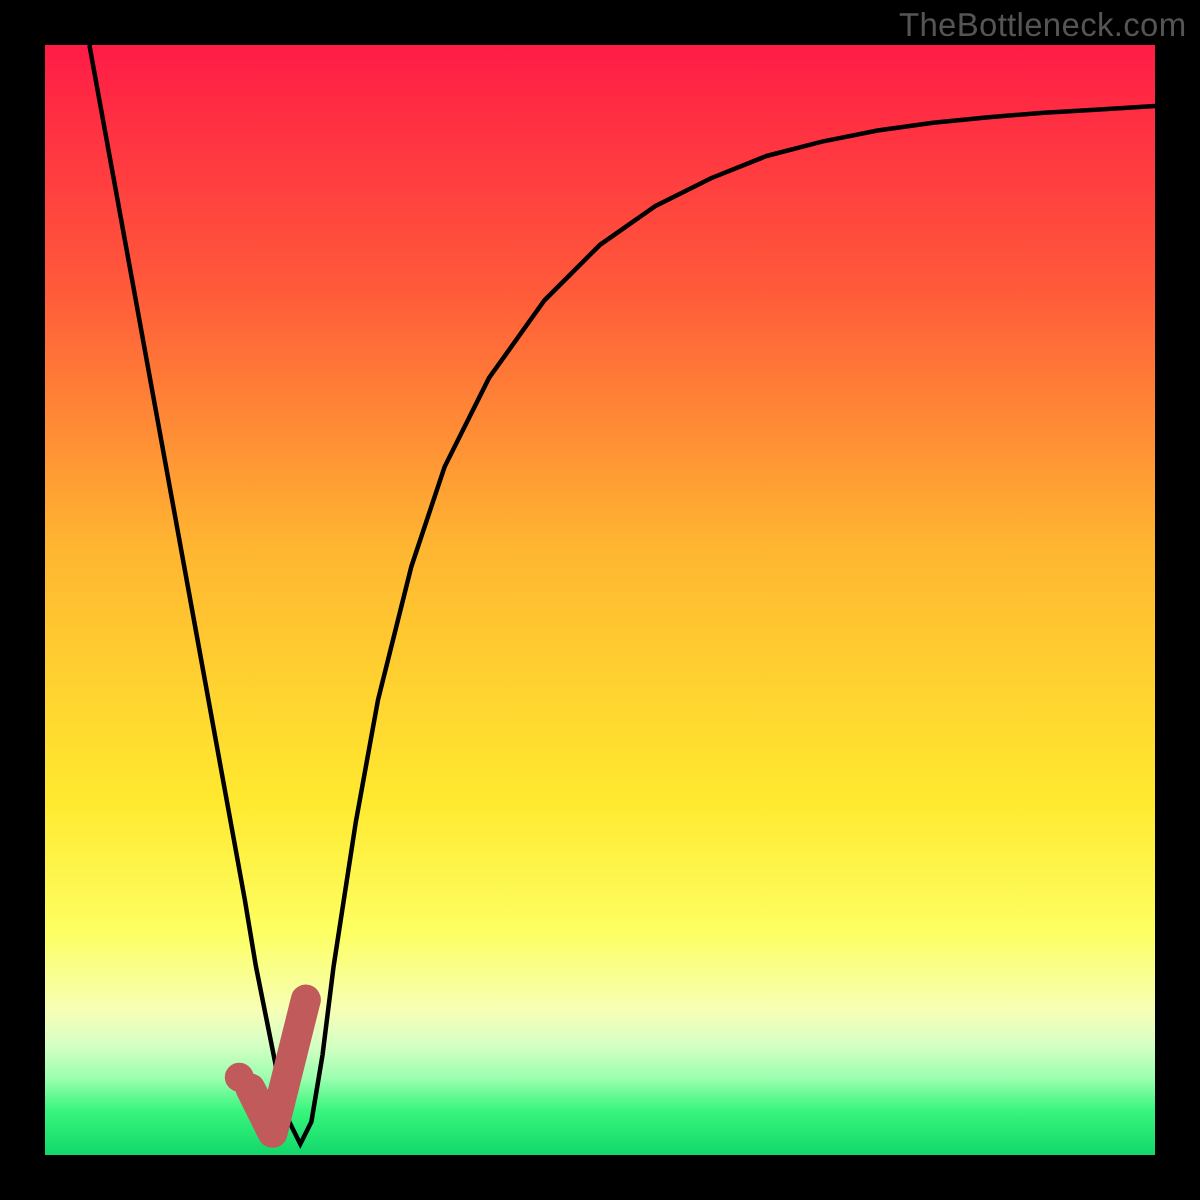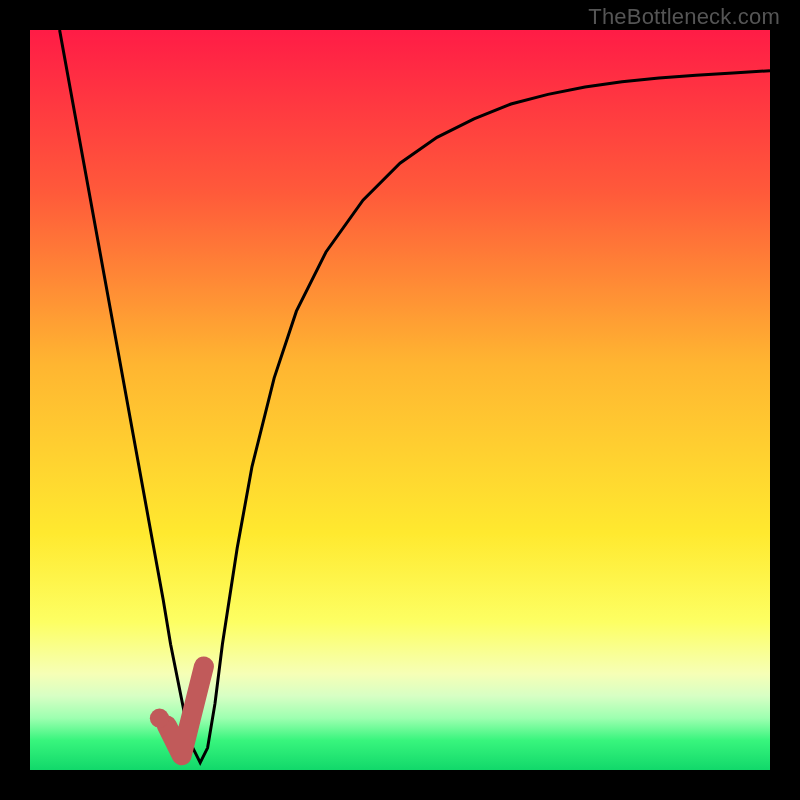--- a/index.html
+++ b/index.html
@@ -27,21 +27,21 @@
   }
   .gradient {
     position: absolute;
     left: 0; top: 0;
     width: 100%;
     height: 100%;
   }
   .attribution {
     position: absolute;
     top: 4px;
-    right: 20px;
+    right: 9px;
     color: #555;
     font-size: 22px;
     font-weight: 500;
     letter-spacing: 0.2px;
     margin-left: 12px;
   }
   svg.curve, svg.marker {
     position: absolute;
     left: 0; top: 0;
     width: 740px;

